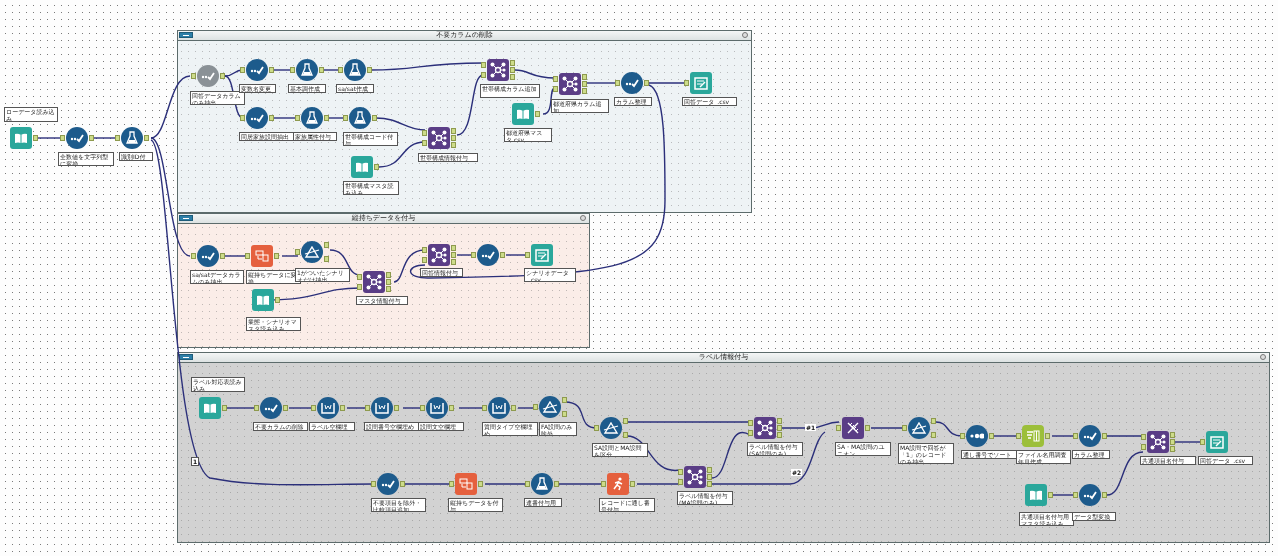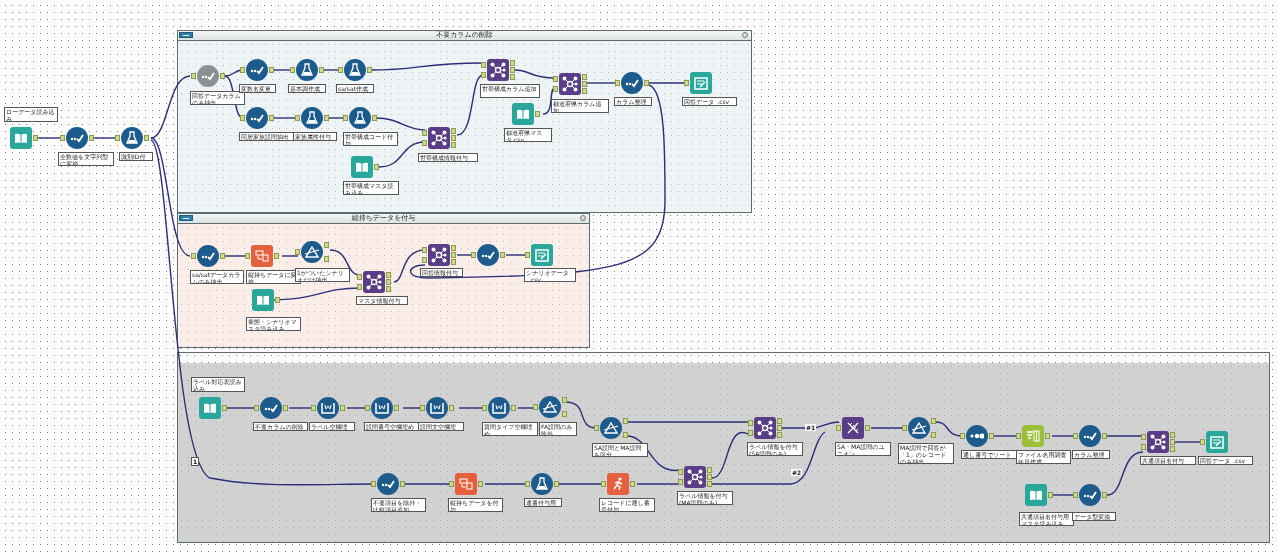--- a/index.html
+++ b/index.html
@@ -56,20 +56,25 @@
 </div>
 <div class="container" id="c2">
   <div class="hdr">
     <div class="collapse"></div>
     <div class="title">縦持ちデータを付与</div>
     <div class="dis"></div>
   </div>
   <div class="body"></div>
 </div>
 <div class="container" id="c3">
+  <div class="hdr">
+    <div class="collapse"></div>
+    <div class="title">ラベル情報付与</div>
+    <div class="dis"></div>
+  </div>
   <div class="body"></div>
 </div>
 
 <svg id="wires" xmlns="http://www.w3.org/2000/svg">
   <g fill="none" stroke="#2b2f7a" stroke-width="1.4">
     <path d="M37 138 H62"></path>
     <path d="M94 138 H119"></path>
     <path d="M151 138 C168 138 168 76 190 76"></path>
     <path d="M151 138 C168 138 168 256 190 256"></path>
     <path d="M151 140 C170 145 172 460 210 478 C260 488 320 484 373 484"></path>

